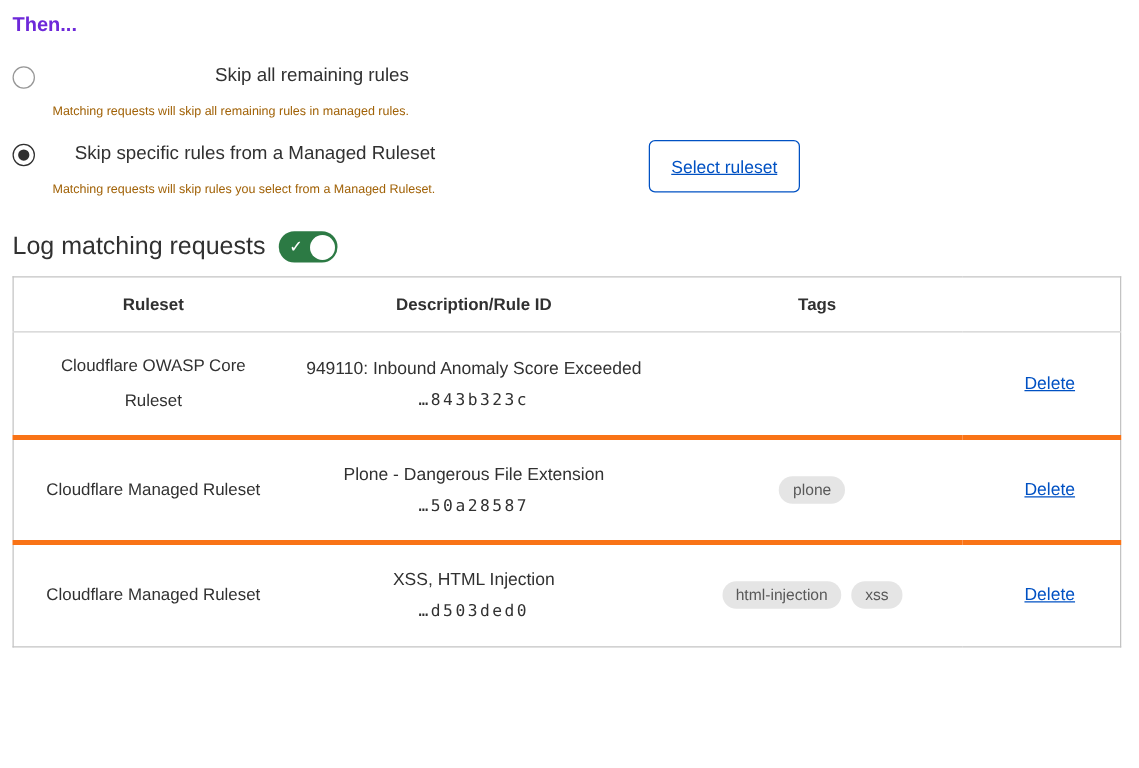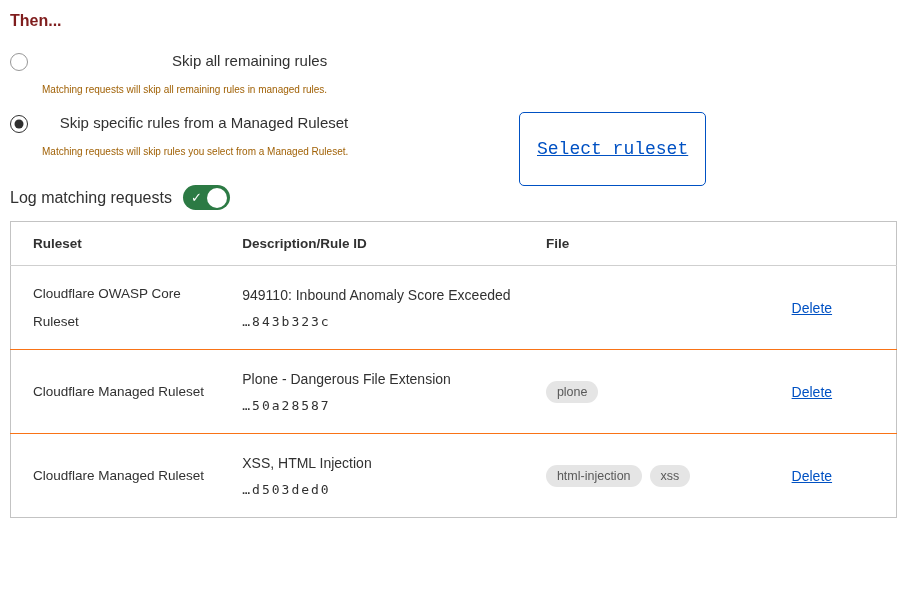--- a/index.html
+++ b/index.html
@@ -7,21 +7,21 @@
   body {
     width: 911px; height: 614px;
     font-family: "Liberation Sans", "DejaVu Sans", sans-serif;
     color: #313131;
     position: relative;
     overflow: hidden;
   }
   .page { position: relative; padding: 0 14px 0 10px; }
 
   .section-heading {
-    font-size: 16px; font-weight: 700; color: #7f1d1d;
+    font-size: 16px; font-weight: 700; color: #6d28d9;
     margin-top: 11px; line-height: 19px;
   }
 
   
   .options { margin-top: 21px; }
   .option-row { display: flex; align-items: flex-start; margin-top: 0; }
   .option-row + .option-row { margin-top: 15px; }
   .radio {
     flex: 0 0 auto;
     width: 18px; height: 18px; border-radius: 50%;
@@ -35,29 +35,29 @@
     background: #2f2f2f; transform: translate(-50%, -50%);
   }
   .option-body { margin-left: 14px; text-align: right; }
   .option-label { font-size: 15px; line-height: 20px; color: #313131; cursor: pointer; }
   .option-desc { font-size: 10px; line-height: 17px; color: #a16207; margin-top: 10px; }
 
   .select-ruleset-btn {
     position: absolute; left: 519px; top: 101px;
     background: #ffffff;
     border: 1px solid #0051c3; border-radius: 5px;
-    padding: 26px 17px;
-    font-family: Liberation Mono, monospace; font-size: 18px;
+    padding: 12px 17px;
+    font-family: Liberation Sans, sans-serif; font-size: 14px;
     color: #0051c3; text-decoration: underline;
     cursor: pointer;
   }
 
   
   .log-row { margin-top: 25px; display: flex; align-items: center; }
-  .log-label { font-size: 16px; color: #313131; }
+  .log-label { font-size: 20px; color: #313131; }
   .toggle {
     margin-left: 11px;
     width: 47px; height: 25px; border-radius: 13px;
     background: #2c7a44; position: relative; cursor: pointer;
     flex: 0 0 auto;
   }
   .toggle .check {
     position: absolute; left: 8px; top: 50%; transform: translateY(-54%);
     color: #ffffff; font-size: 13px; line-height: 1;
   }
@@ -69,29 +69,29 @@
 
   
   .table-heading { margin-top: 42px; font-size: 15px; font-weight: 700; color: #313131; line-height: 18px; }
   table.rules {
     margin-top: 11px; width: 887px;
     border-collapse: collapse;
     border: 1px solid #c3c3c3;
     background: #fff;
   }
   table.rules th, table.rules td {
-    text-align: left; vertical-align: middle;
+    text-align: center; vertical-align: middle;
     padding-left: 22px; padding-right: 8px;
   }
   table.rules thead tr { height: 44px; }
   table.rules th {
     font-size: 13.5px; font-weight: 700; color: #313131;
     border-bottom: 1px solid #cfcfcf;
   }
-  table.rules tbody tr { height: 84px; border-bottom: 1px solid #f97316; }
+  table.rules tbody tr { height: 84px; border-bottom: 4px solid #f97316; }
   table.rules tbody tr:last-child { border-bottom: none; }
   .col-ruleset { width: 210px; }
   .col-desc { width: 304px; }
   .col-tags { width: 246px; }
   .col-action { width: 127px; }
   td.cell-ruleset { font-size: 13.5px; line-height: 28px; color: #313131; padding-right: 40px; }
   .rule-desc { font-size: 14px; color: #313131; line-height: 17px; }
   .rule-id {
     margin-top: 10px;
     font-family: "DejaVu Sans Mono", "Liberation Mono", monospace;
@@ -147,21 +147,21 @@
     <colgroup>
       <col class="col-ruleset">
         <col class="col-desc">
         <col class="col-tags">
         <col class="col-action">
     </colgroup>
     <thead>
       <tr>
         <th>Ruleset</th>
         <th>Description/Rule ID</th>
-        <th>File</th>
+        <th>Tags</th>
         <th></th>
       </tr>
     </thead>
     <tbody id="rules-body">
   <tr>
     <td class="cell-ruleset">Cloudflare OWASP Core Ruleset</td>
     <td class="cell-desc">
       <div class="rule-desc">949110: Inbound Anomaly Score Exceeded</div>
       <div class="rule-id">…843b323c</div>
     </td>

